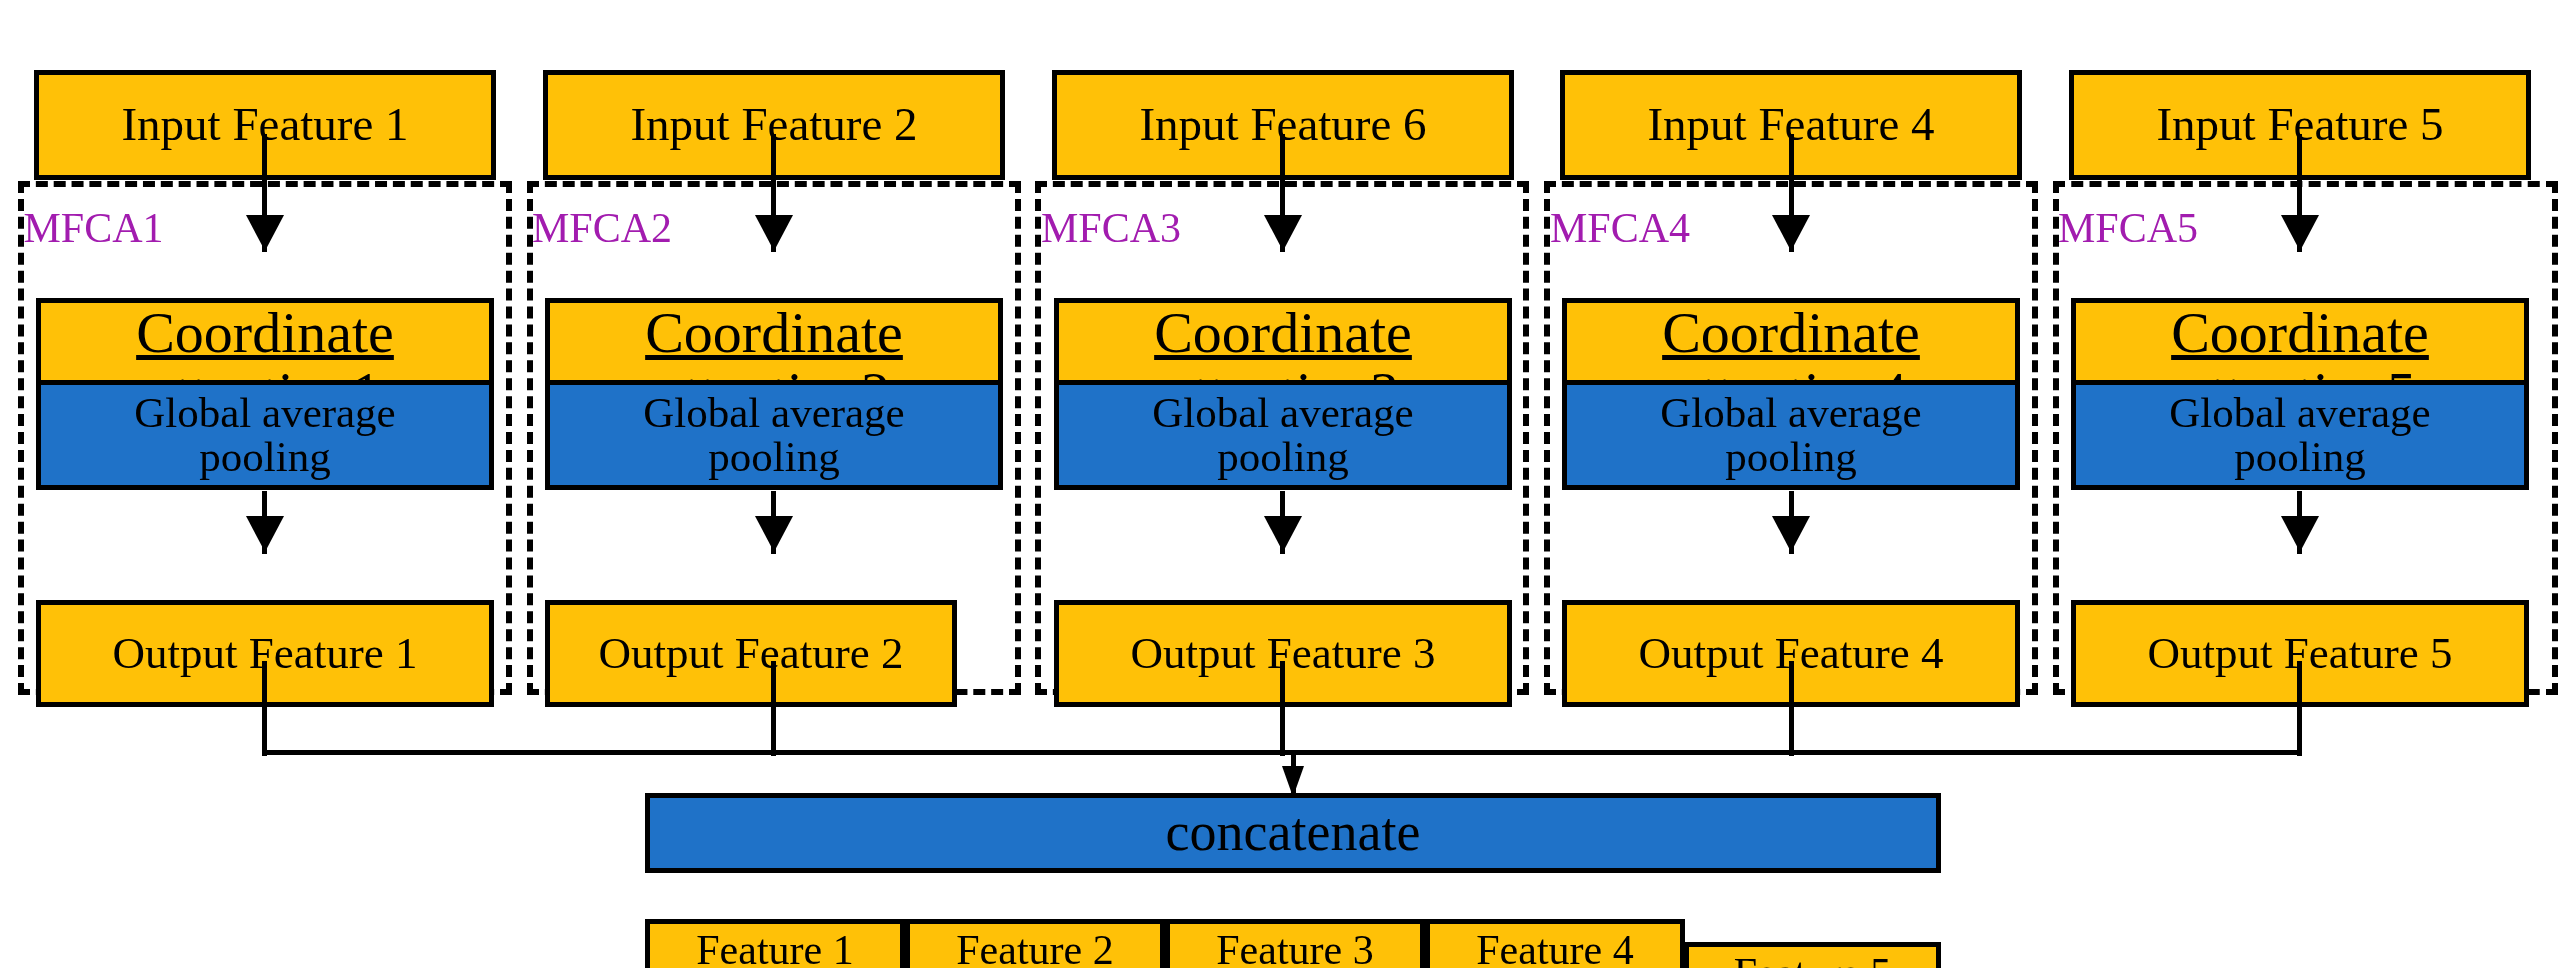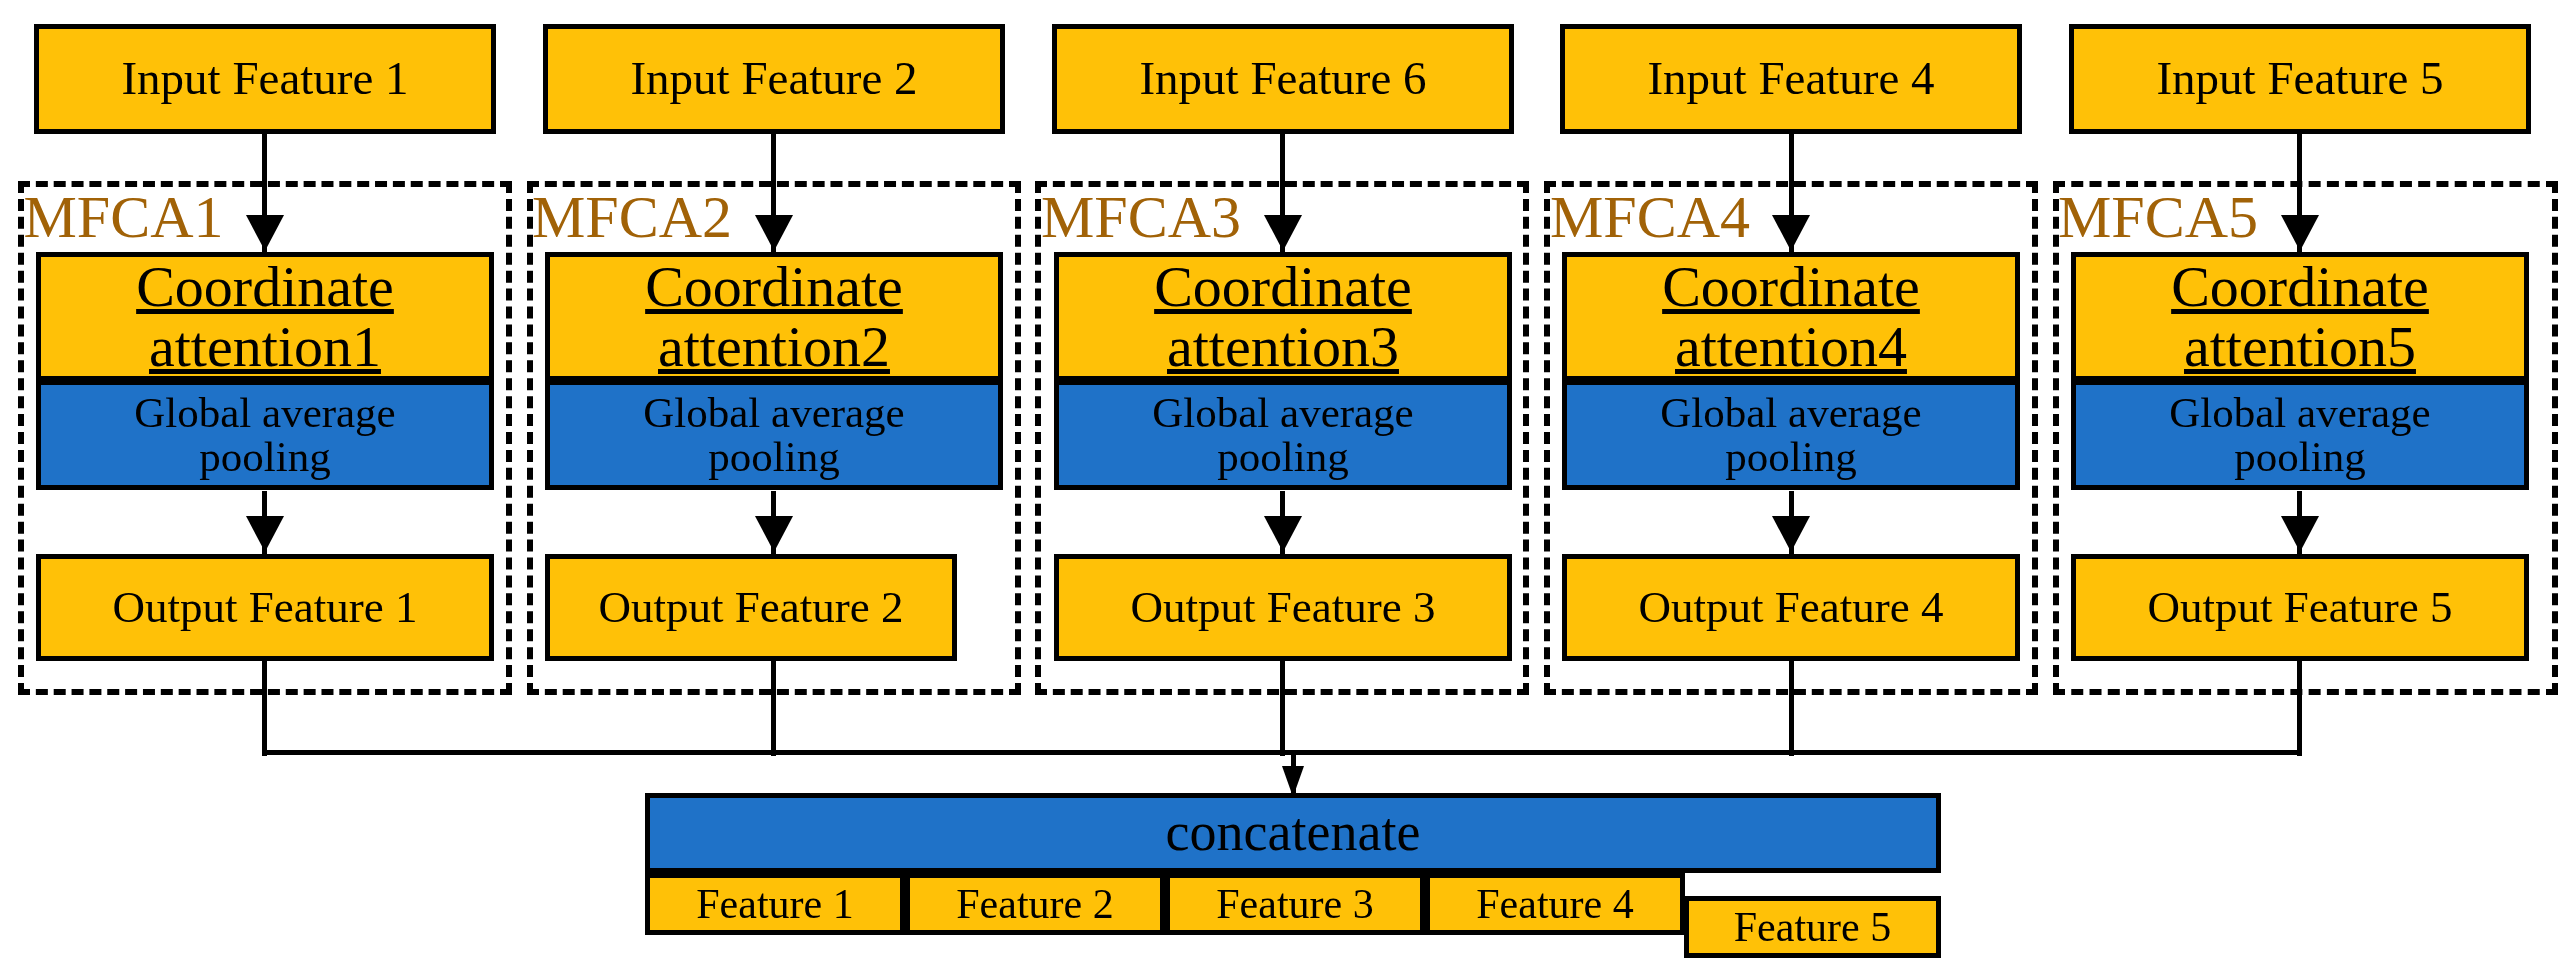--- a/index.html
+++ b/index.html
@@ -16,34 +16,35 @@
     box-sizing:border-box;
     border:5.4px solid #000000;
     display:flex;
     align-items:center;
     justify-content:center;
     text-align:center;
     color:#000000;
     line-height:1.02;
     white-space:pre-line;
   }
-  .yellow{background:#FFC107;}
+  .yellow{background:#FFC107;margin-top:46px;}
   .blue{background:#1F72C8;}
   .dashed{
     position:absolute;
     box-sizing:border-box;
     border:6.3px dashed #000000;
     background:transparent;
   }
   .mfca-label{
     position:absolute;
-    font-size:60px;
-    color:#a16207;
+    font-size:42px;
+    color:#a21caf;
     line-height:1;
     white-space:nowrap;
+    margin-top:20px;
   }
   .vline{
     position:absolute;
     background:#000000;
     width:5.4px;
   }
   .hline{
     position:absolute;
     background:#000000;
     height:5.4px;

